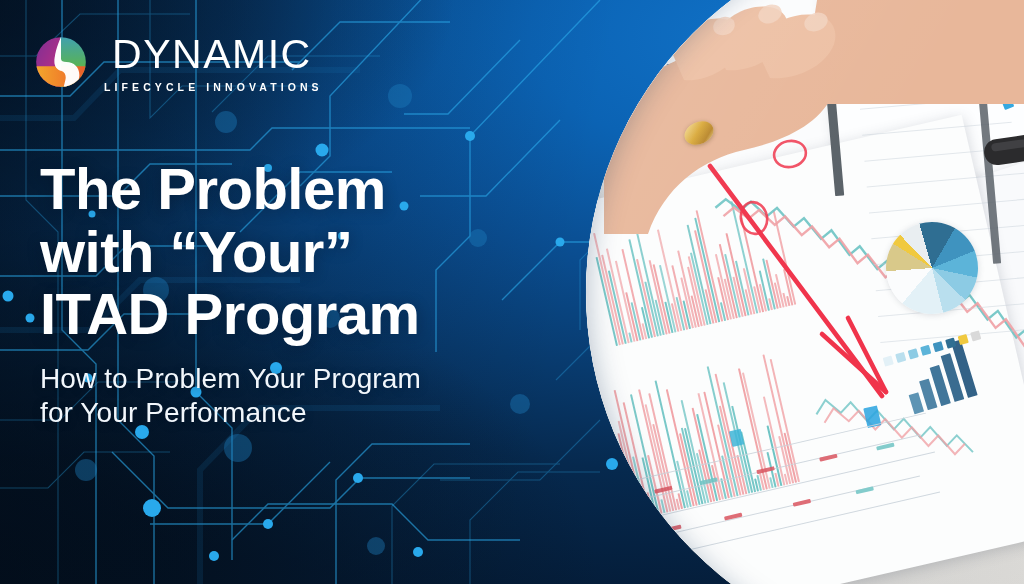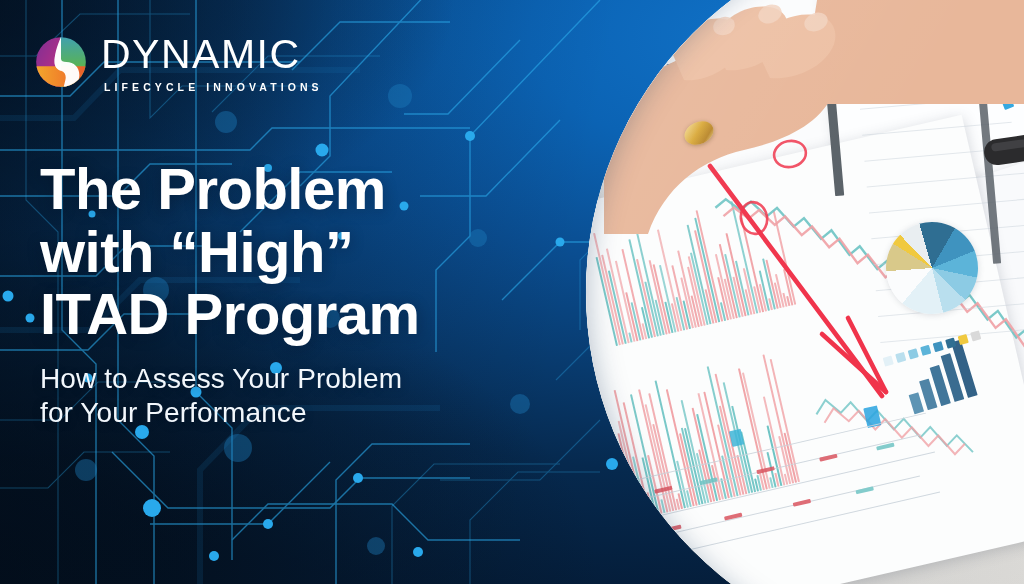--- a/index.html
+++ b/index.html
@@ -41,20 +41,21 @@
   
   .logo{
     position:absolute;left:34px;top:32px;
     display:flex;align-items:center;gap:13px;
   }
   .logo-mark{width:54px;height:54px;flex:0 0 auto;}
   .logo-words{display:flex;flex-direction:column;line-height:1;padding-top:2px;}
   .logo-name{
     color:#ffffff;font-size:41px;font-weight:400;letter-spacing:1.5px;
     font-family:"Liberation Sans",sans-serif;
+    text-align:center;
   }
   .logo-tag{
     color:#ffffff;font-size:10.5px;font-weight:700;letter-spacing:4.1px;
     margin-top:7px;margin-left:3px;
   }
 
   
   .copy{
     position:absolute;left:40px;top:158px;width:540px;
   }
@@ -587,22 +588,22 @@
     </span>
     <span class="logo-words">
       <span class="logo-name">DYNAMIC</span>
       <span class="logo-tag">LIFECYCLE INNOVATIONS</span>
     </span>
   </div>
 
   <div class="copy">
     <h1 class="headline">
       <span>The Problem</span><br>
-      <span>with “High”</span><br>
+      <span>with “Your”</span><br>
       <span>ITAD Program</span>
     </h1>
     <p class="subhead">
-      <span>How to Assess Your Problem</span><br>
+      <span>How to Problem Your Program</span><br>
       <span>for Your Performance</span>
     </p>
   </div>
 
 </div>
 
 </body></html>

